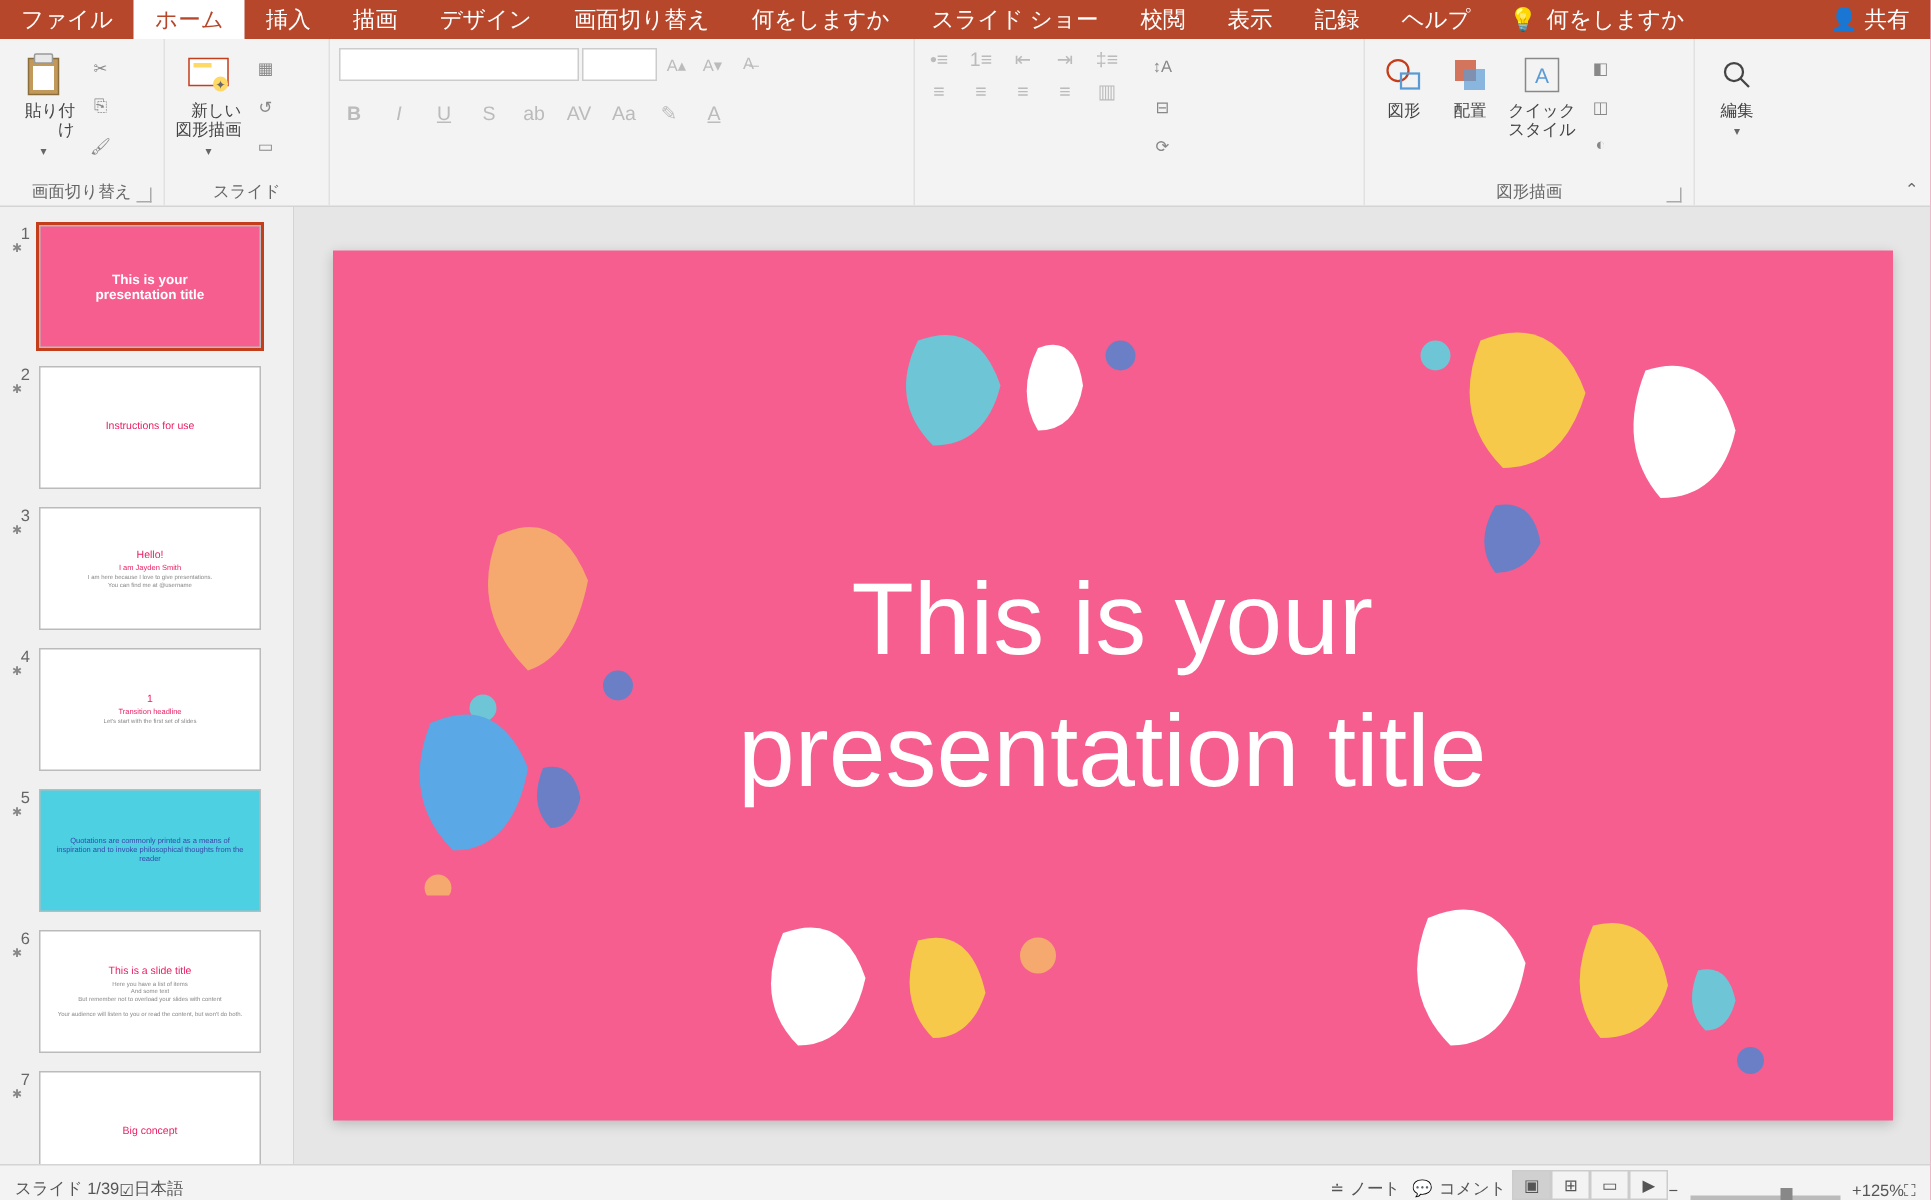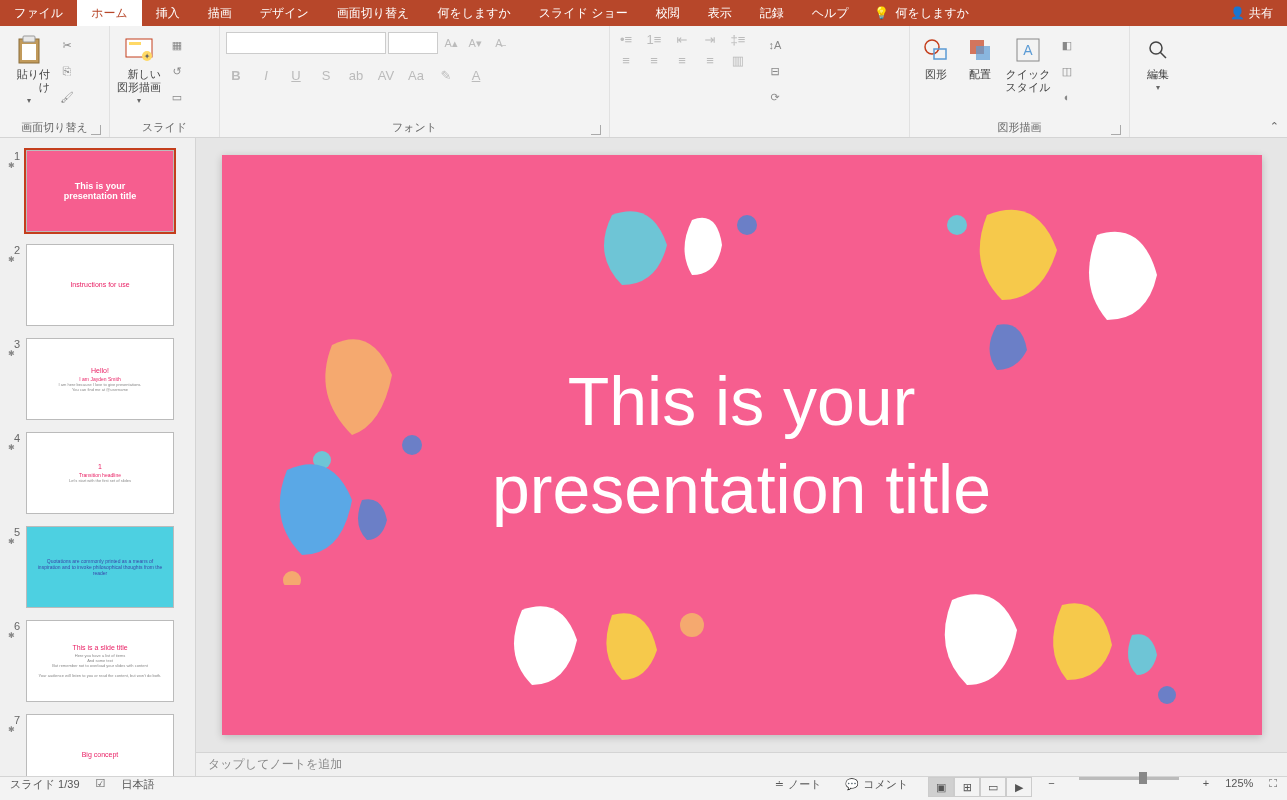--- a/index.html
+++ b/index.html
@@ -1,19 +1,19 @@
 <!DOCTYPE html>
 <html><head>
 <meta charset="utf-8">
 <style>
 * { margin: 0; padding: 0; box-sizing: border-box; font-family: "Meiryo UI", "Segoe UI", sans-serif; }
 body { width: 1287px; height: 800px; background: #e6e6e6; overflow: hidden; display: flex; flex-direction: column; }
 
 
-.tabs-bar { background: #b7472a; height: 26px; display: flex; align-items: stretch; color: #fff; font-size: 12px; }
+.tabs-bar { background: #b7472a; height: 26px; display: flex; align-items: stretch; color: #fff; font-size: 15px; }
 .tab { padding: 0 14px; display: flex; align-items: center; cursor: pointer; }
 .tab.active { background: #fff; color: #b7472a; }
 .tabs-spacer { flex: 1; }
 .tell-me { display: flex; align-items: center; gap: 6px; padding: 0 12px; }
 .share { display: flex; align-items: center; gap: 4px; padding: 0 14px; }
 
 
 .ribbon { background: #f3f3f3; border-bottom: 1px solid #d4d4d4; height: 112px; display: flex; font-size: 11px; color: #666; position: relative; }
 .ribbon-group { border-right: 1px solid #e1e1e1; display: flex; flex-direction: column; padding: 2px 6px 0; }
 .ribbon-group-body { flex: 1; display: flex; align-items: flex-start; gap: 4px; padding-top: 4px; }
@@ -50,21 +50,21 @@
 .thumb-teal { background: #4dd0e1; display: flex; align-items: center; justify-content: center; color: #3949ab; font-size: 5px; text-align: center; padding: 8px; }
 
 
 .slide-area { flex: 1; display: flex; flex-direction: column; background: #e6e6e6; }
 .slide-canvas-wrap { flex: 1; display: flex; align-items: center; justify-content: center; padding: 6px 20px; }
 .slide-canvas { width: 1040px; height: 580px; background: #f65e8f; position: relative; box-shadow: 0 2px 8px rgba(0,0,0,0.2); display: flex; align-items: center; justify-content: center; }
 .slide-title { color: #fff; font-size: 68px; text-align: center; font-weight: 400; line-height: 1.3; }
 .notes-bar { height: 24px; background: #f0f0f0; border-top: 1px solid #d4d4d4; padding: 2px 12px; font-size: 12px; color: #888; display: flex; align-items: center; }
 
 
-.status-bar { height: 24px; background: #f3f3f3; border-top: 1px solid #d4d4d4; display: flex; align-items: flex-start; font-size: 11px; color: #555; padding: 0 10px; gap: 16px; }
+.status-bar { height: 24px; background: #f3f3f3; border-top: 1px solid #d4d4d4; display: flex; align-items: flex-end; font-size: 11px; color: #555; padding: 0 10px; gap: 0; }
 .status-spacer { flex: 1; }
 .status-btn { display: flex; align-items: center; gap: 4px; cursor: pointer; padding: 0 4px; }
 .view-btns { display: flex; gap: 0; }
 .view-btn { width: 26px; height: 20px; border: 1px solid #ccc; display: flex; align-items: center; justify-content: center; cursor: pointer; }
 .view-btn.active { background: #d0d0d0; }
 .zoom-slider { width: 100px; height: 3px; background: #bbb; position: relative; margin: 0 8px; }
 .zoom-thumb { position: absolute; width: 8px; height: 12px; background: #888; top: -5px; left: 60%; }
 
 
 .splash { position: absolute; }
@@ -175,21 +175,20 @@
         <span><i>I</i></span>
         <span><u>U</u></span>
         <span>S</span>
         <span>ab</span>
         <span>AV</span>
         <span>Aa</span>
         <span>✎</span>
         <span><u>A</u></span>
       </div>
     </div>
-    <div class="ribbon-group-label"><span>フォント</span><span class="launcher"></span></div>
   </div>
 
   <div class="ribbon-group" style="width:300px">
     <div class="ribbon-group-body">
       <div class="para-col">
         <div class="para-row">
           <span>•≡</span>
           <span>1≡</span>
           <span>⇤</span>
           <span>⇥</span>
@@ -379,21 +378,20 @@
           <path d="M55,140 Q20,105 40,55 Q85,35 105,85 Q95,140 55,140" fill="#fff"></path>
           <path d="M155,135 Q130,105 150,60 Q190,50 200,100 Q190,135 155,135" fill="#f6c94b"></path>
           <path d="M225,130 Q210,115 220,90 Q240,85 245,110 Q240,130 225,130" fill="#6ec5d6"></path>
           <ellipse cx="255" cy="150" rx="9" ry="9" fill="#6b7fc7"></ellipse>
         </svg>
 
         <div class="slide-title" style="white-space:pre-line">This is your
 presentation title</div>
       </div>
     </div>
-    <div class="notes-bar">タップしてノートを追加</div>
   </div>
 </div>
 
 <div class="status-bar">
   <span>スライド 1/39</span>
   <span>☑</span>
   <span>日本語</span>
   <div class="status-spacer"></div>
   <div class="status-btn">
       <span>≐</span>

